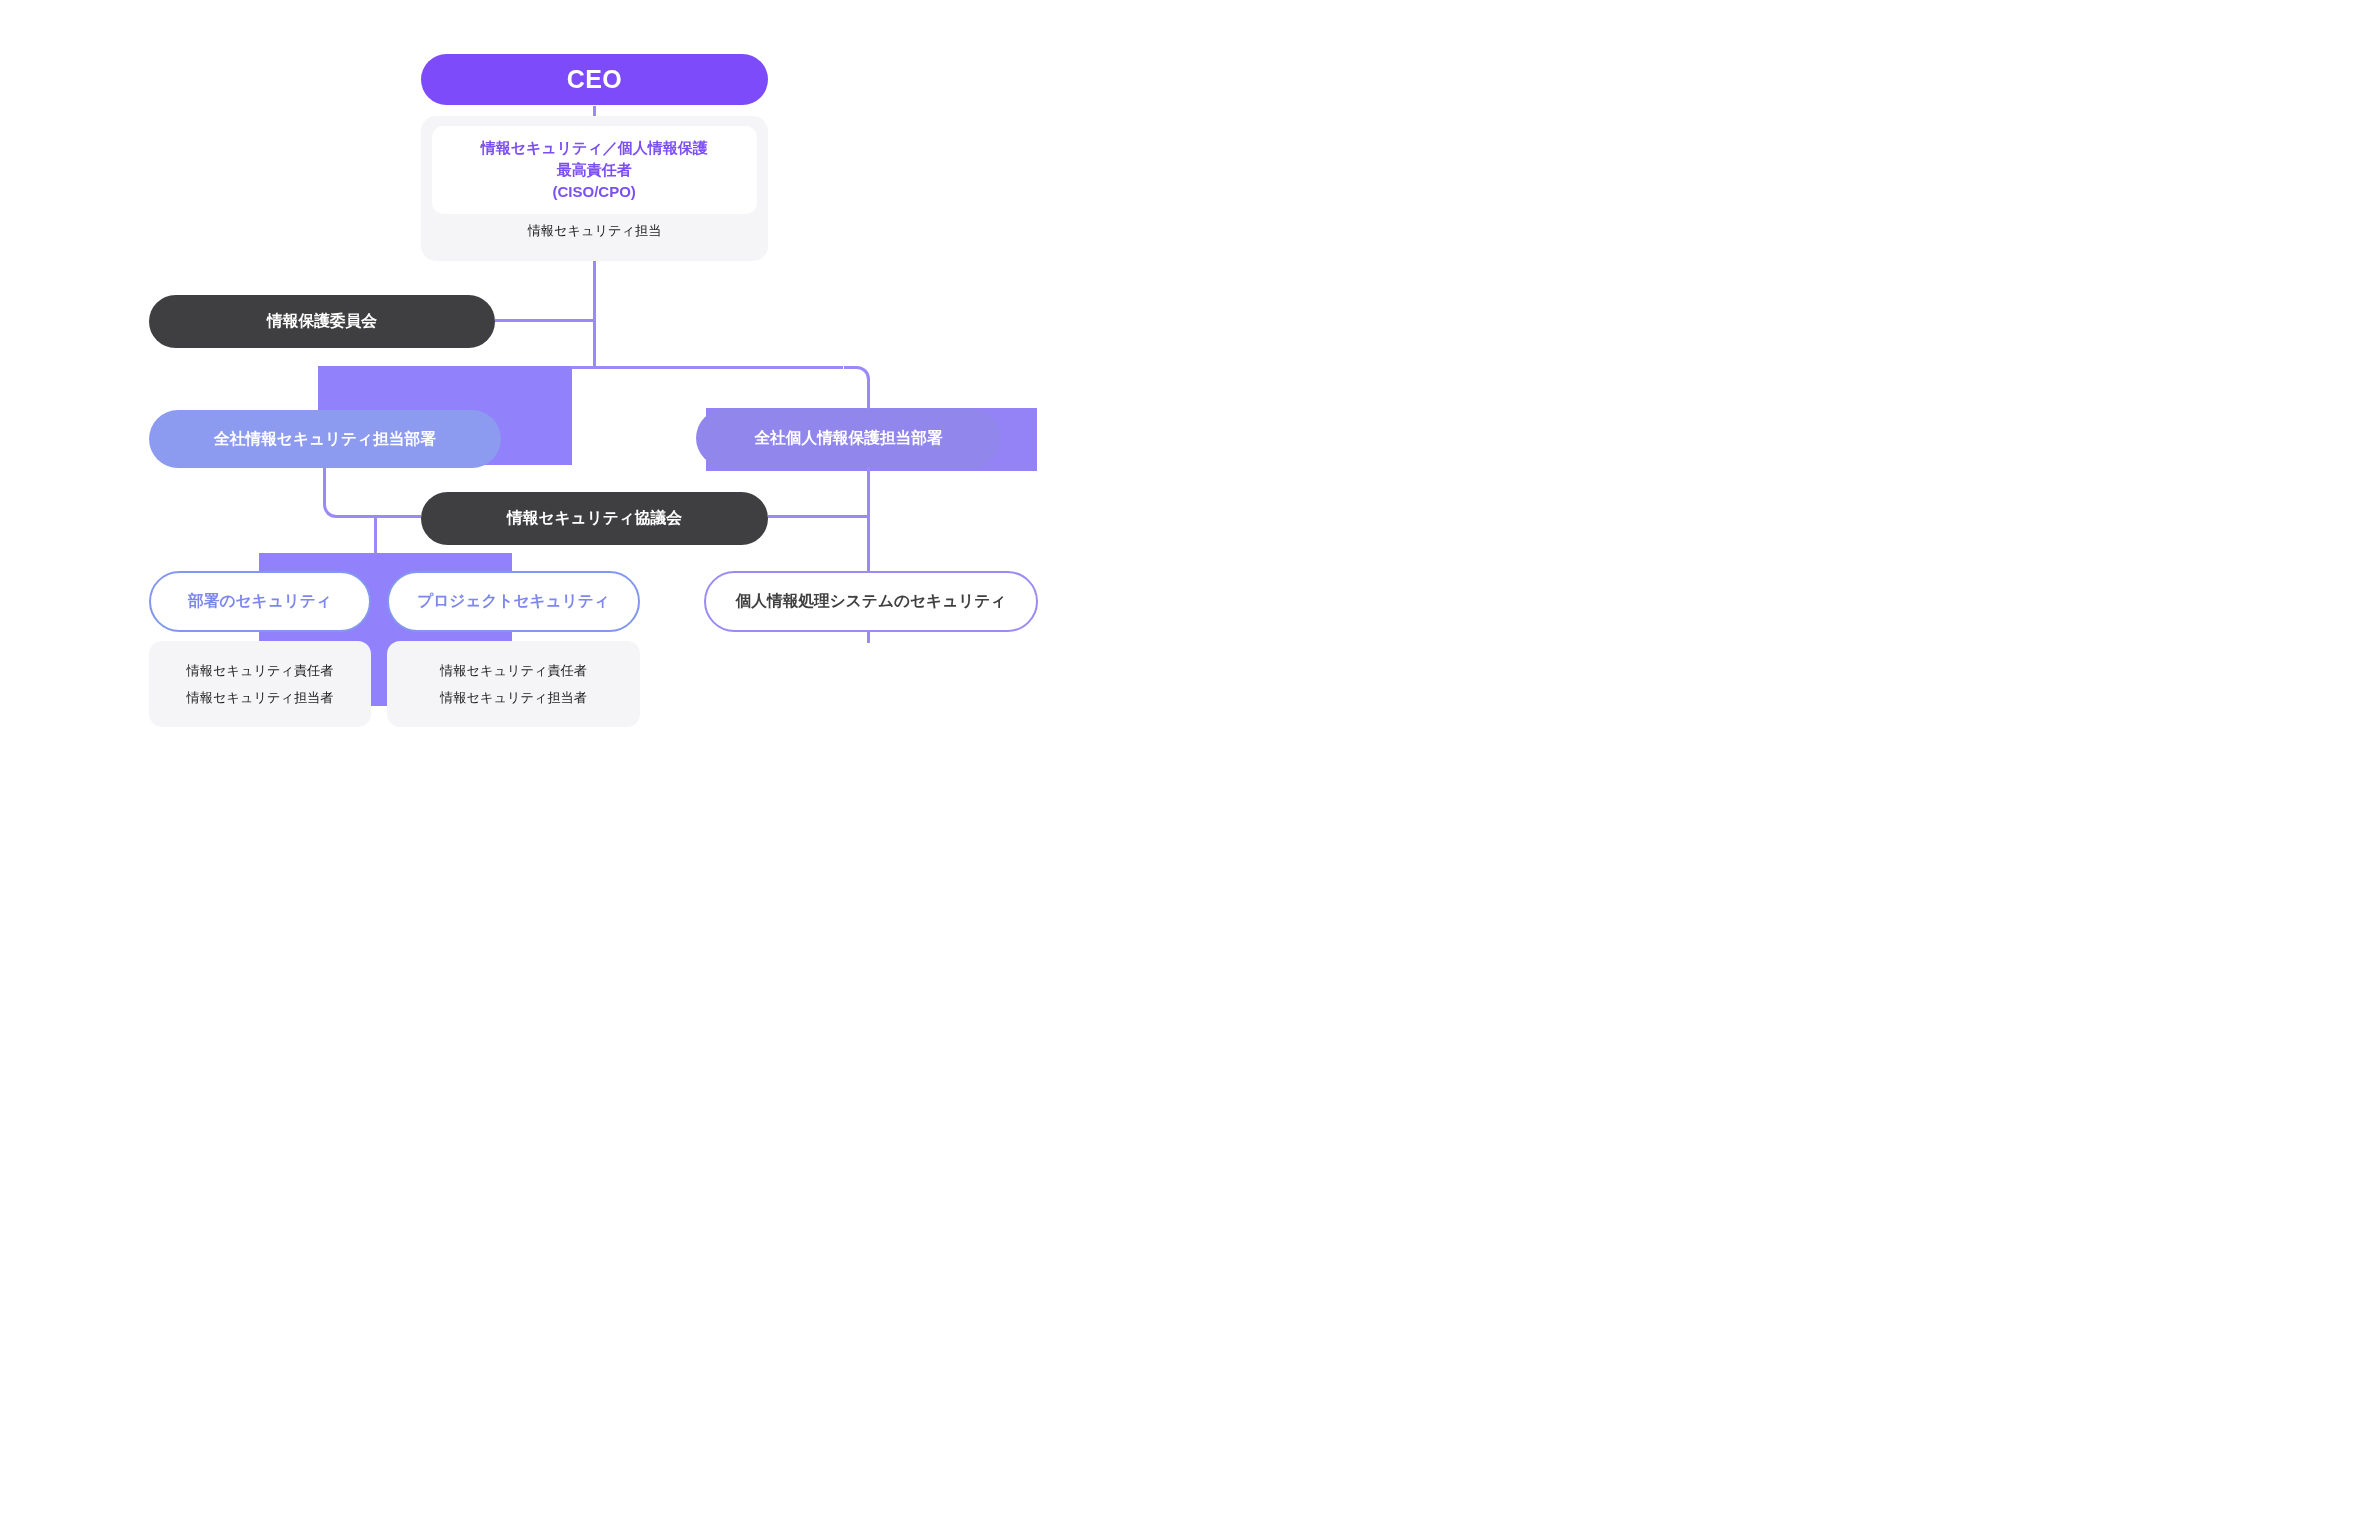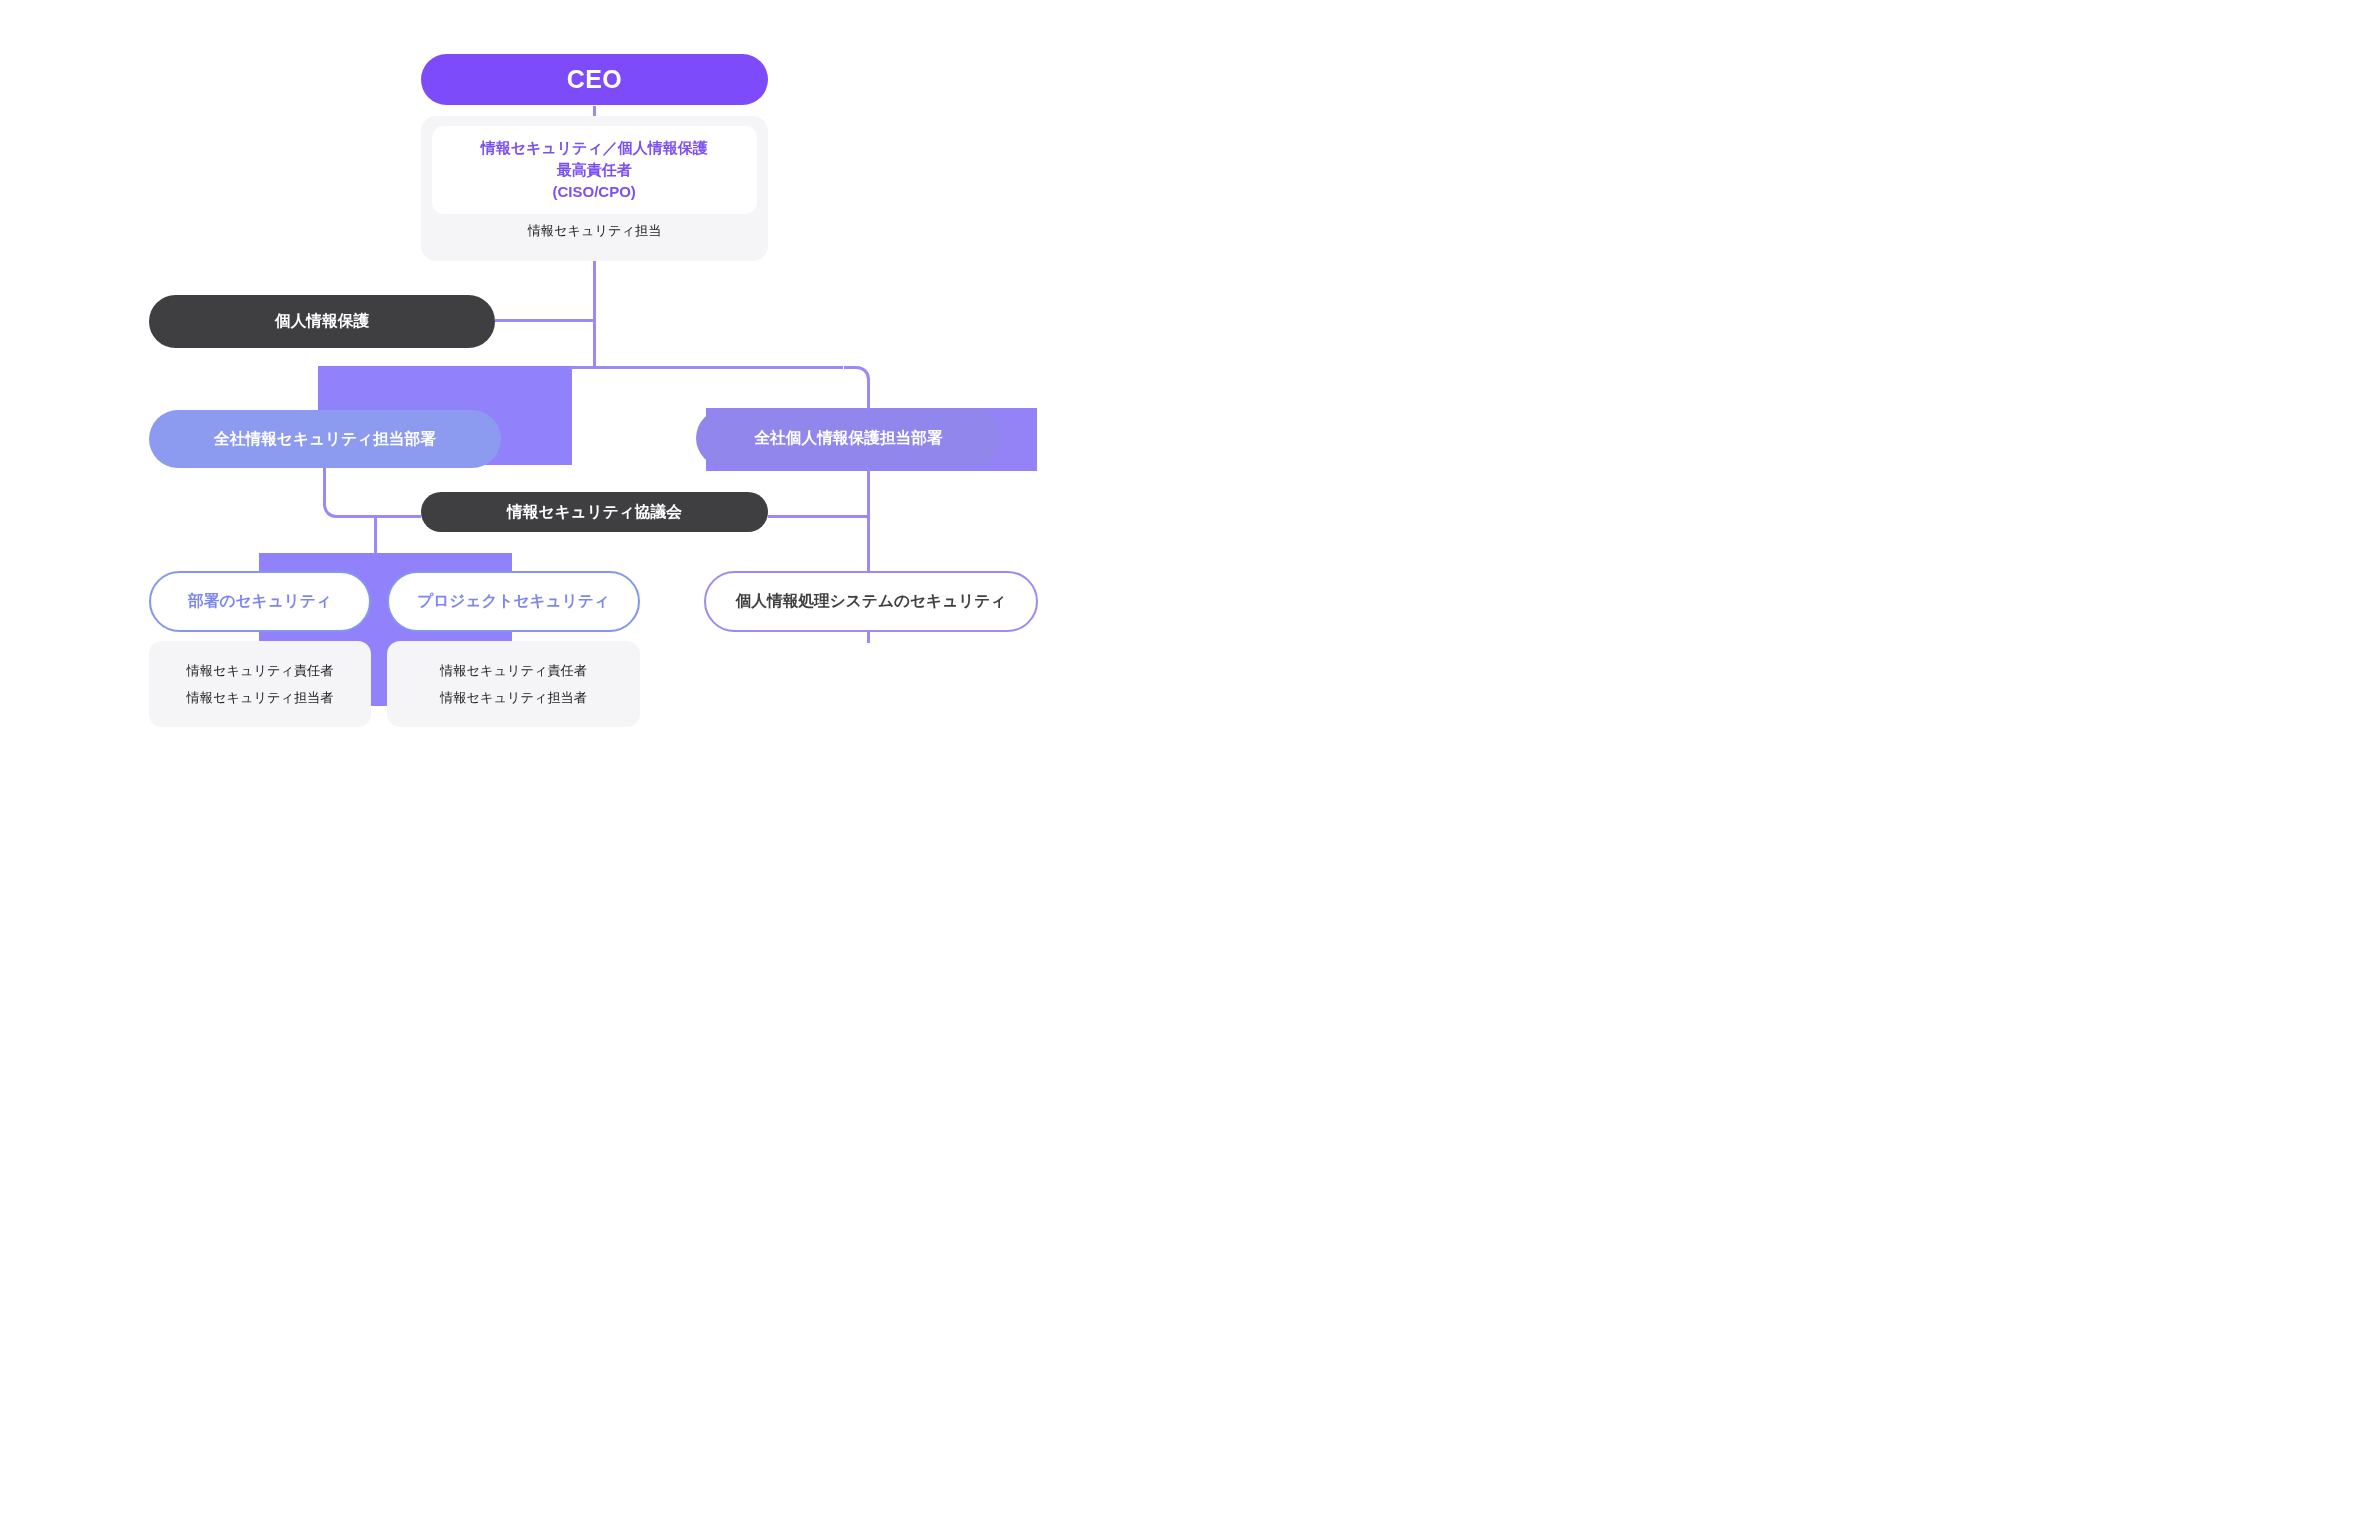--- a/index.html
+++ b/index.html
@@ -58,32 +58,32 @@
   <div class="node gray-card" style="left:421px;top:116px;width:347px;height:145px;">
     <div class="ciso-inner">
       <div>情報セキュリティ／個人情報保護</div>
       <div>最高責任者</div>
       <div>(CISO/CPO)</div>
     </div>
     <div class="ciso-sub">情報セキュリティ担当</div>
   </div>
 
   <div class="node pill dark-pill" style="left:149px;top:295px;width:346px;height:53px;">
-    <span>個人情報保護</span>
+    <span>情報保護委員会</span>
   </div>
 
   <div class="node pill purple-pill" style="left:696px;top:409px;width:305px;height:58px;">
     <span>全社個人情報保護担当部署</span>
   </div>
 
   <div class="node pill peri-pill" style="left:149px;top:410px;width:352px;height:58px;">
     <span>全社情報セキュリティ担当部署</span>
   </div>
 
-  <div class="node pill dark-pill" style="left:421px;top:492px;width:347px;height:40px;">
+  <div class="node pill dark-pill" style="left:421px;top:492px;width:347px;height:53px;">
     <span>情報セキュリティ協議会</span>
   </div>
 
   <div class="node pill outline-pill" style="left:149px;top:571px;width:222px;height:61px;">
     <span>部署のセキュリティ</span>
   </div>
   <div class="node pill outline-pill" style="left:387px;top:571px;width:253px;height:61px;">
     <span>プロジェクトセキュリティ</span>
   </div>
   <div class="node pill outline-pill purple" style="left:704px;top:571px;width:334px;height:61px;">

